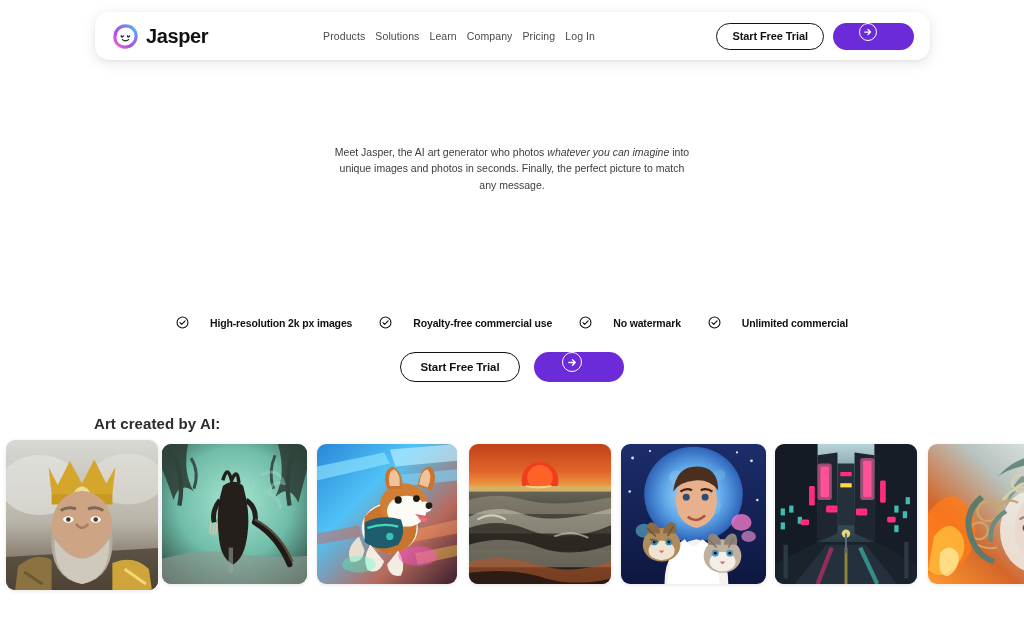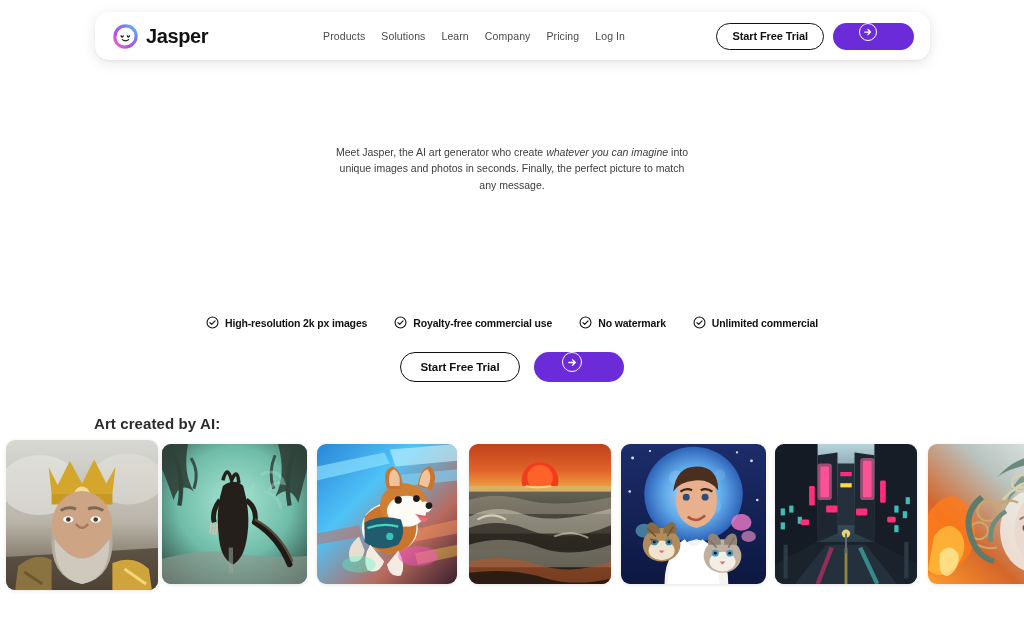--- a/index.html
+++ b/index.html
@@ -51,21 +51,21 @@
     font-size: 20px;
     font-weight: 700;
     color: #111111;
     letter-spacing: -0.4px;
     line-height: 1;
   }
 
   .nav {
     display: flex;
     align-items: flex-start;
-    gap: 16px;
+    gap: 10px;
     margin-left: 105px;
     padding-left: 10px;
   }
   .nav-link {
     font-size: 10.5px;
     color: #4a4a4a;
     text-decoration: none;
     white-space: nowrap;
     letter-spacing: 0.1px;
     cursor: pointer;
@@ -175,21 +175,21 @@
     left: 0;
     width: 1024px;
     display: flex;
     justify-content: center;
     align-items: center;
     gap: 27px;
   }
   .feature {
     display: flex;
     align-items: center;
-    gap: 6px;
+    gap: 21px;
   }
   .check-icon { width: 13px; height: 13px; flex: 0 0 auto; display:block; }
   .feature-label {
     font-size: 10.5px;
     font-weight: 700;
     color: #111111;
     letter-spacing: -0.15px;
     white-space: nowrap;
   }
 
@@ -294,21 +294,21 @@
           </svg>
         </span>
         <span>Get A Demo</span>
       </button>
     </div>
   </header>
 
   <section class="hero">
 
     <p class="subcopy">
-      <span>Meet Jasper, the AI art generator who create </span><em>whatever you can imagine</em><span> into unique images and photos in seconds. Finally, the perfect picture to match any message.</span>
+      <span>Meet Jasper, the AI art generator who photos </span><em>whatever you can imagine</em><span> into unique images and photos in seconds. Finally, the perfect picture to match any message.</span>
     </p>
   </section>
 
   <div class="features">
     <div class="feature">
       <svg class="check-icon" viewBox="0 0 20 20">
         <circle cx="10" cy="10" r="8.4" fill="none" stroke="#111" stroke-width="1.7"></circle>
         <path d="M6 10.2 L8.8 13 L14 7.4" fill="none" stroke="#111" stroke-width="1.7" stroke-linecap="round" stroke-linejoin="round"></path>
       </svg>
       <span class="feature-label">High-resolution 2k px images</span>

